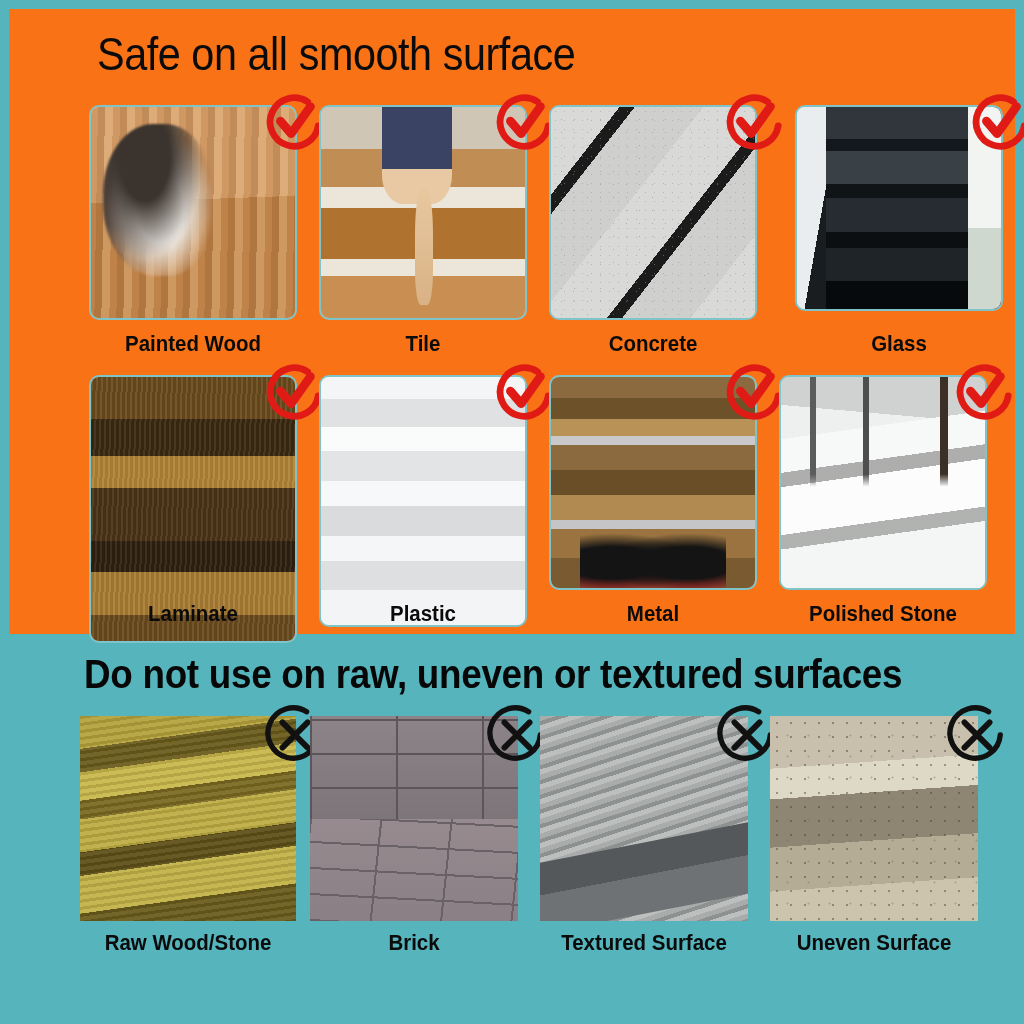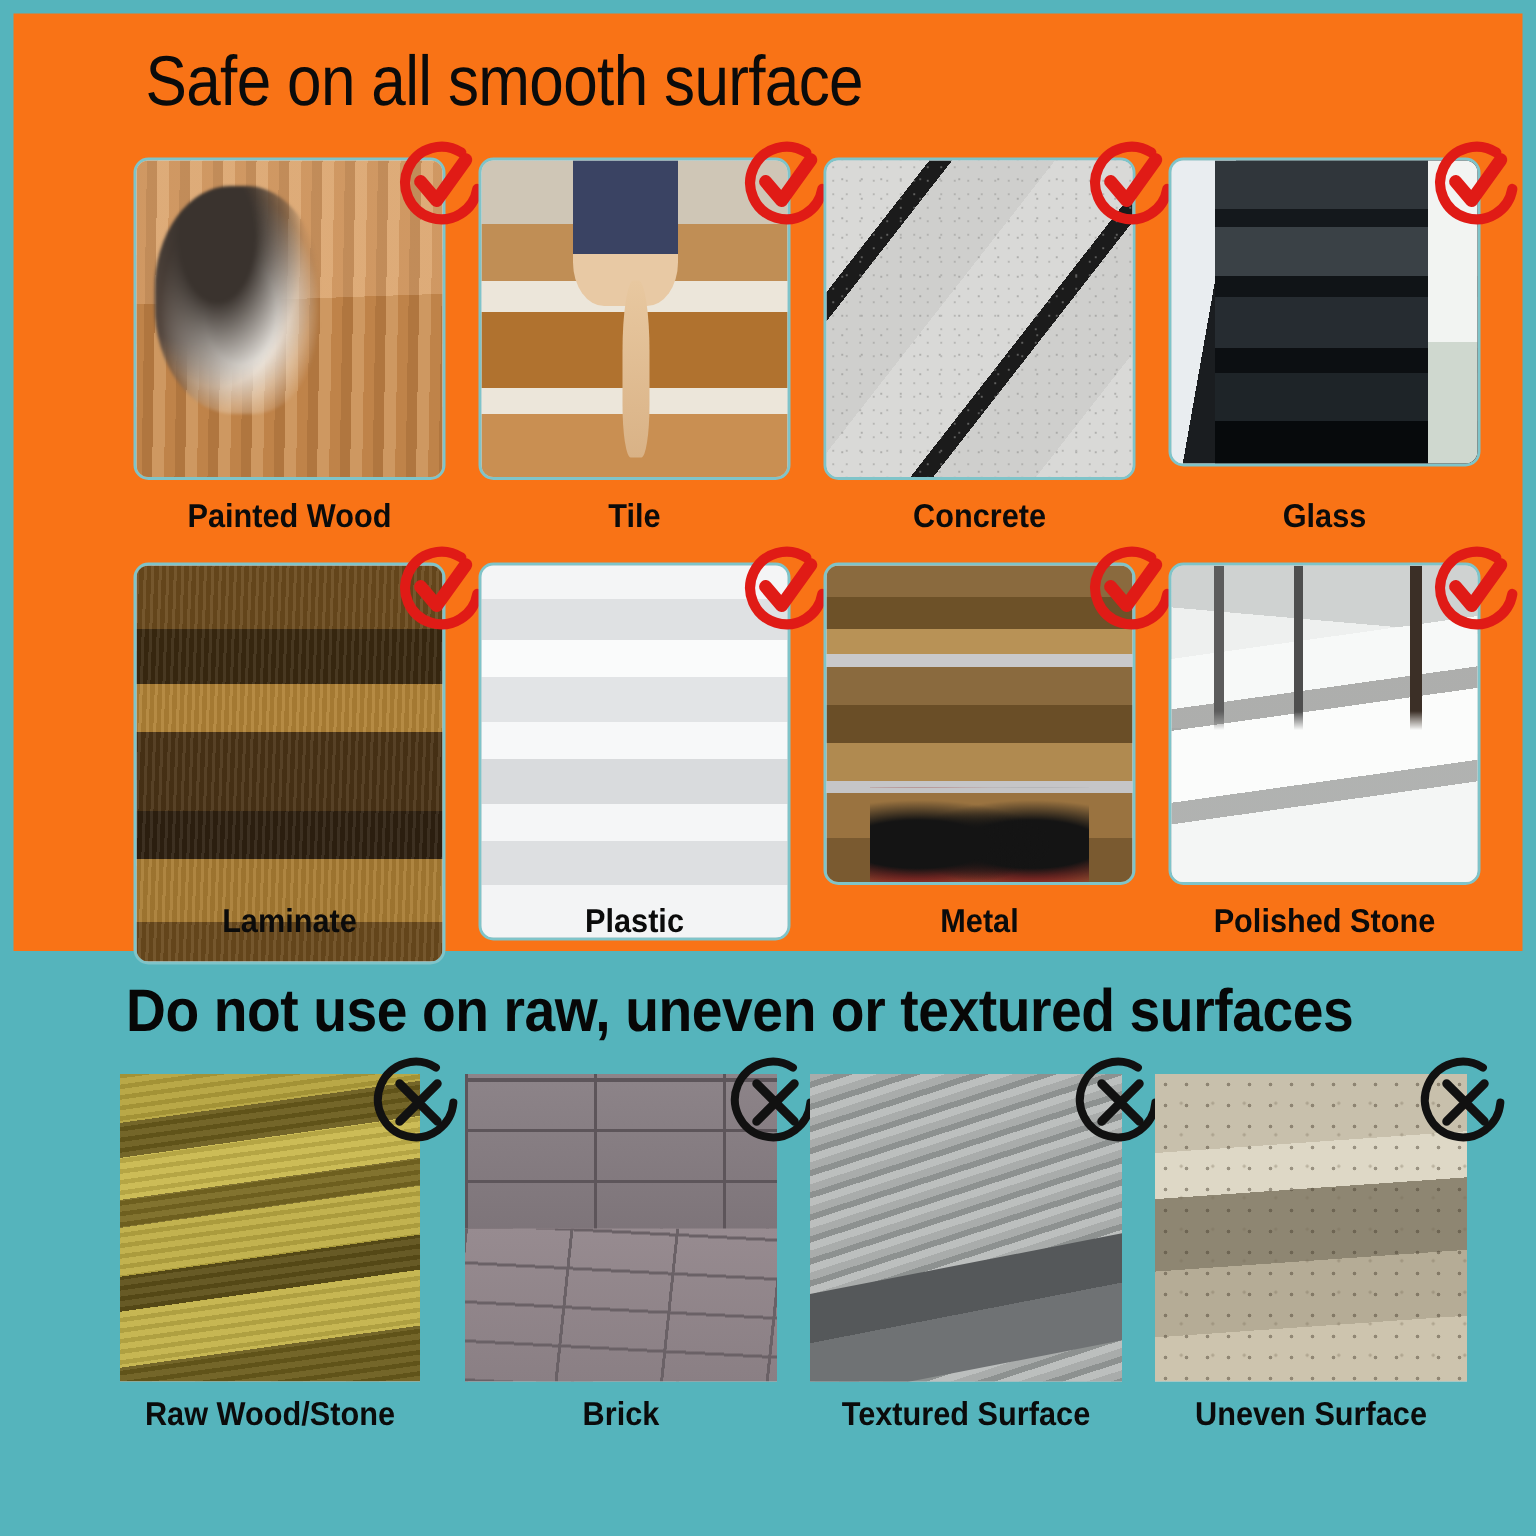--- a/index.html
+++ b/index.html
@@ -316,21 +316,21 @@
       </div>
       <div class="mark" style="right:-28px; top:-12px;">
         <svg viewBox="0 0 64 64">
           <path d="M46 9 A25 25 0 1 0 57 34" fill="none" stroke="#e01b16" stroke-width="7" stroke-linecap="round"></path>
           <path d="M18 29 L29 42 L49 14" fill="none" stroke="#e01b16" stroke-width="9" stroke-linecap="round" stroke-linejoin="round"></path>
         </svg>
       </div>
       <div class="cell-label" style="top:228px;">Concrete</div>
     </div>
 
-    <div class="cell" style="left:770px; width:208px; height:206px;">
+    <div class="cell" style="left:786px; width:208px; height:206px;">
       <div class="pic-frame">
         <div class="pic-inner ph-glass"></div>
       </div>
       <div class="mark" style="right:-28px; top:-12px;">
         <svg viewBox="0 0 64 64">
           <path d="M46 9 A25 25 0 1 0 57 34" fill="none" stroke="#e01b16" stroke-width="7" stroke-linecap="round"></path>
           <path d="M18 29 L29 42 L49 14" fill="none" stroke="#e01b16" stroke-width="9" stroke-linecap="round" stroke-linejoin="round"></path>
         </svg>
       </div>
       <div class="cell-label" style="top:228px;">Glass</div>
@@ -393,21 +393,21 @@
   </div>
 
 </div>
 
 <div id="bottom-section" style="position:absolute; left:0; top:634px; width:1024px; height:390px;text-decoration:underline;">
 
   <div id="bottom-title" style="left:84px; top:18px;">Do not use on raw, uneven or textured surfaces</div>
 
   <div class="grid-row" style="top:82px; height:205px;">
 
-    <div class="cell" style="left:80px; width:200px; height:205px;">
+    <div class="cell" style="left:80px; width:216px; height:205px;">
       <div class="pic-frame plain">
         <div class="pic-inner ph-raw-wood"></div>
       </div>
       <div class="mark" style="right:-30px; top:-12px;">
         <svg viewBox="0 0 64 64">
           <path d="M44 8 A26 26 0 1 0 56 32" fill="none" stroke="#111111" stroke-width="5.5" stroke-linecap="round"></path>
           <path d="M19 19 L45 45 M45 19 L19 45" fill="none" stroke="#111111" stroke-width="6" stroke-linecap="round"></path>
         </svg>
       </div>
       <div class="cell-label" style="top:216px;">Raw Wood/Stone</div>

